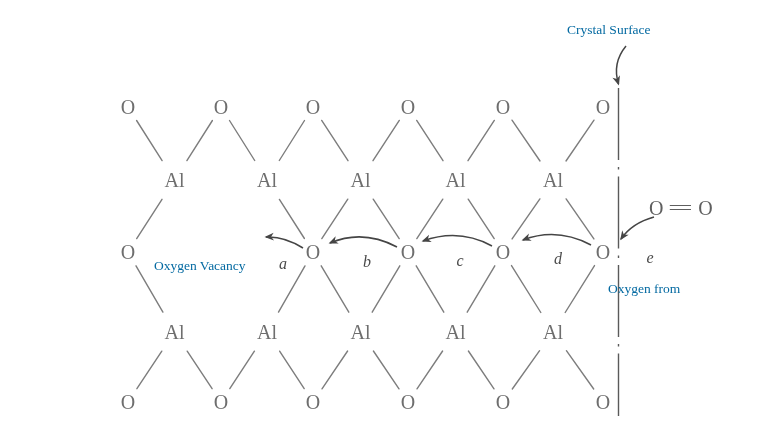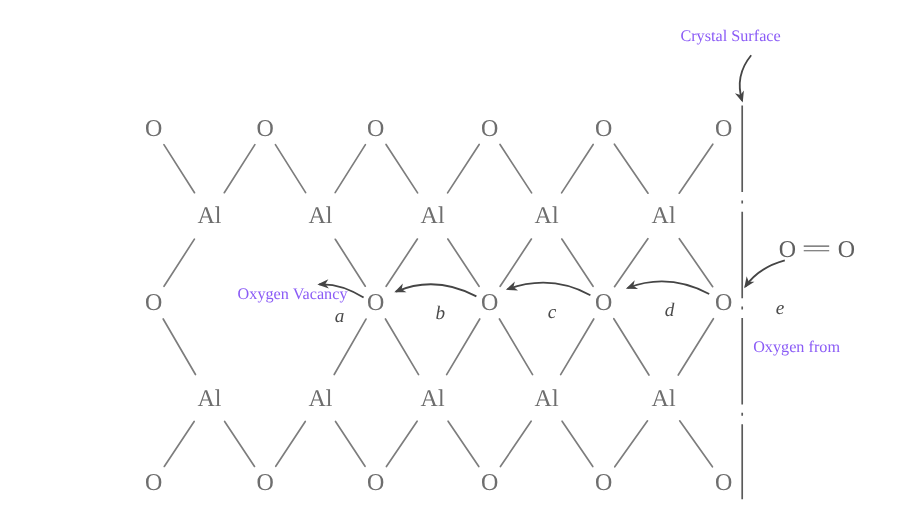--- a/index.html
+++ b/index.html
@@ -6,28 +6,28 @@
   .canvas{
     position:relative;
     width:768px;height:432px;
     background:#ffffff;
     overflow:hidden;
     font-family:"Liberation Serif","DejaVu Serif",serif;
   }
   #lattice-svg{position:absolute;left:0;top:0;}
   .lbl{
     position:absolute;
-    color:#8b5cf6;
+    color:#0369a1;
     font-size:13.5px;
     line-height:15px;
     white-space:nowrap;
   }
   .crystal-surface{left:567px;top:22px;}
-  .oxygen-vacancy{left:154px;top:237px;margin-left:44px;}
-  .atmosphere{left:592px;top:280px;width:108px;text-align:right;white-space:normal;line-height:18px;}
+  .oxygen-vacancy{left:154px;top:258px;}
+  .atmosphere{left:608px;top:280px;width:108px;text-align:left;white-space:normal;line-height:18px;}
   .molecule{
     position:absolute;left:649px;top:198px;
     display:flex;align-items:center;gap:3px;
     color:#5f5f5f;font-size:20px;line-height:20px;
   }
   .molecule .dbl{
     display:inline-block;
     transform:scaleX(2.4);
     transform-origin:center;
     margin:0 9px;

